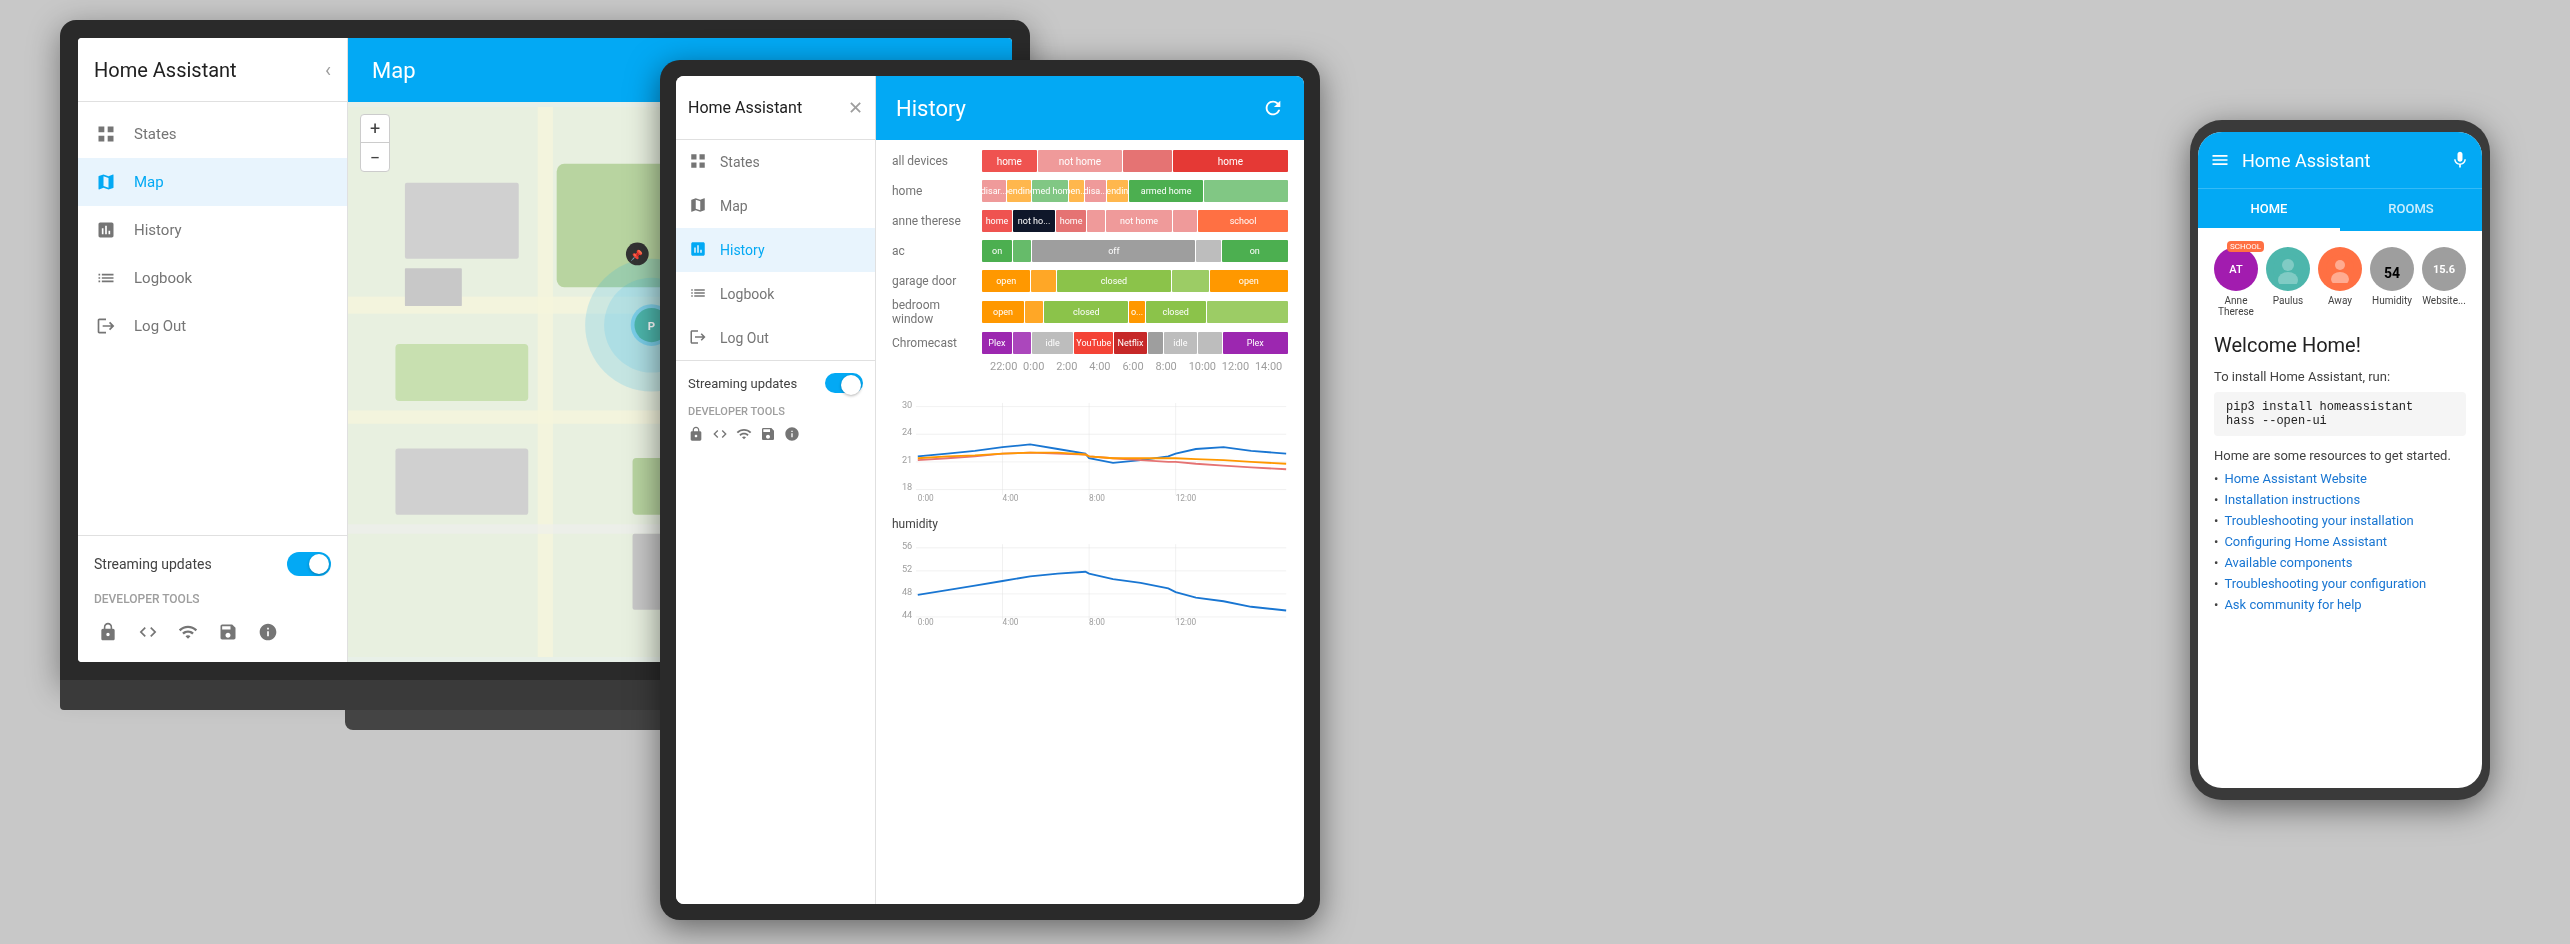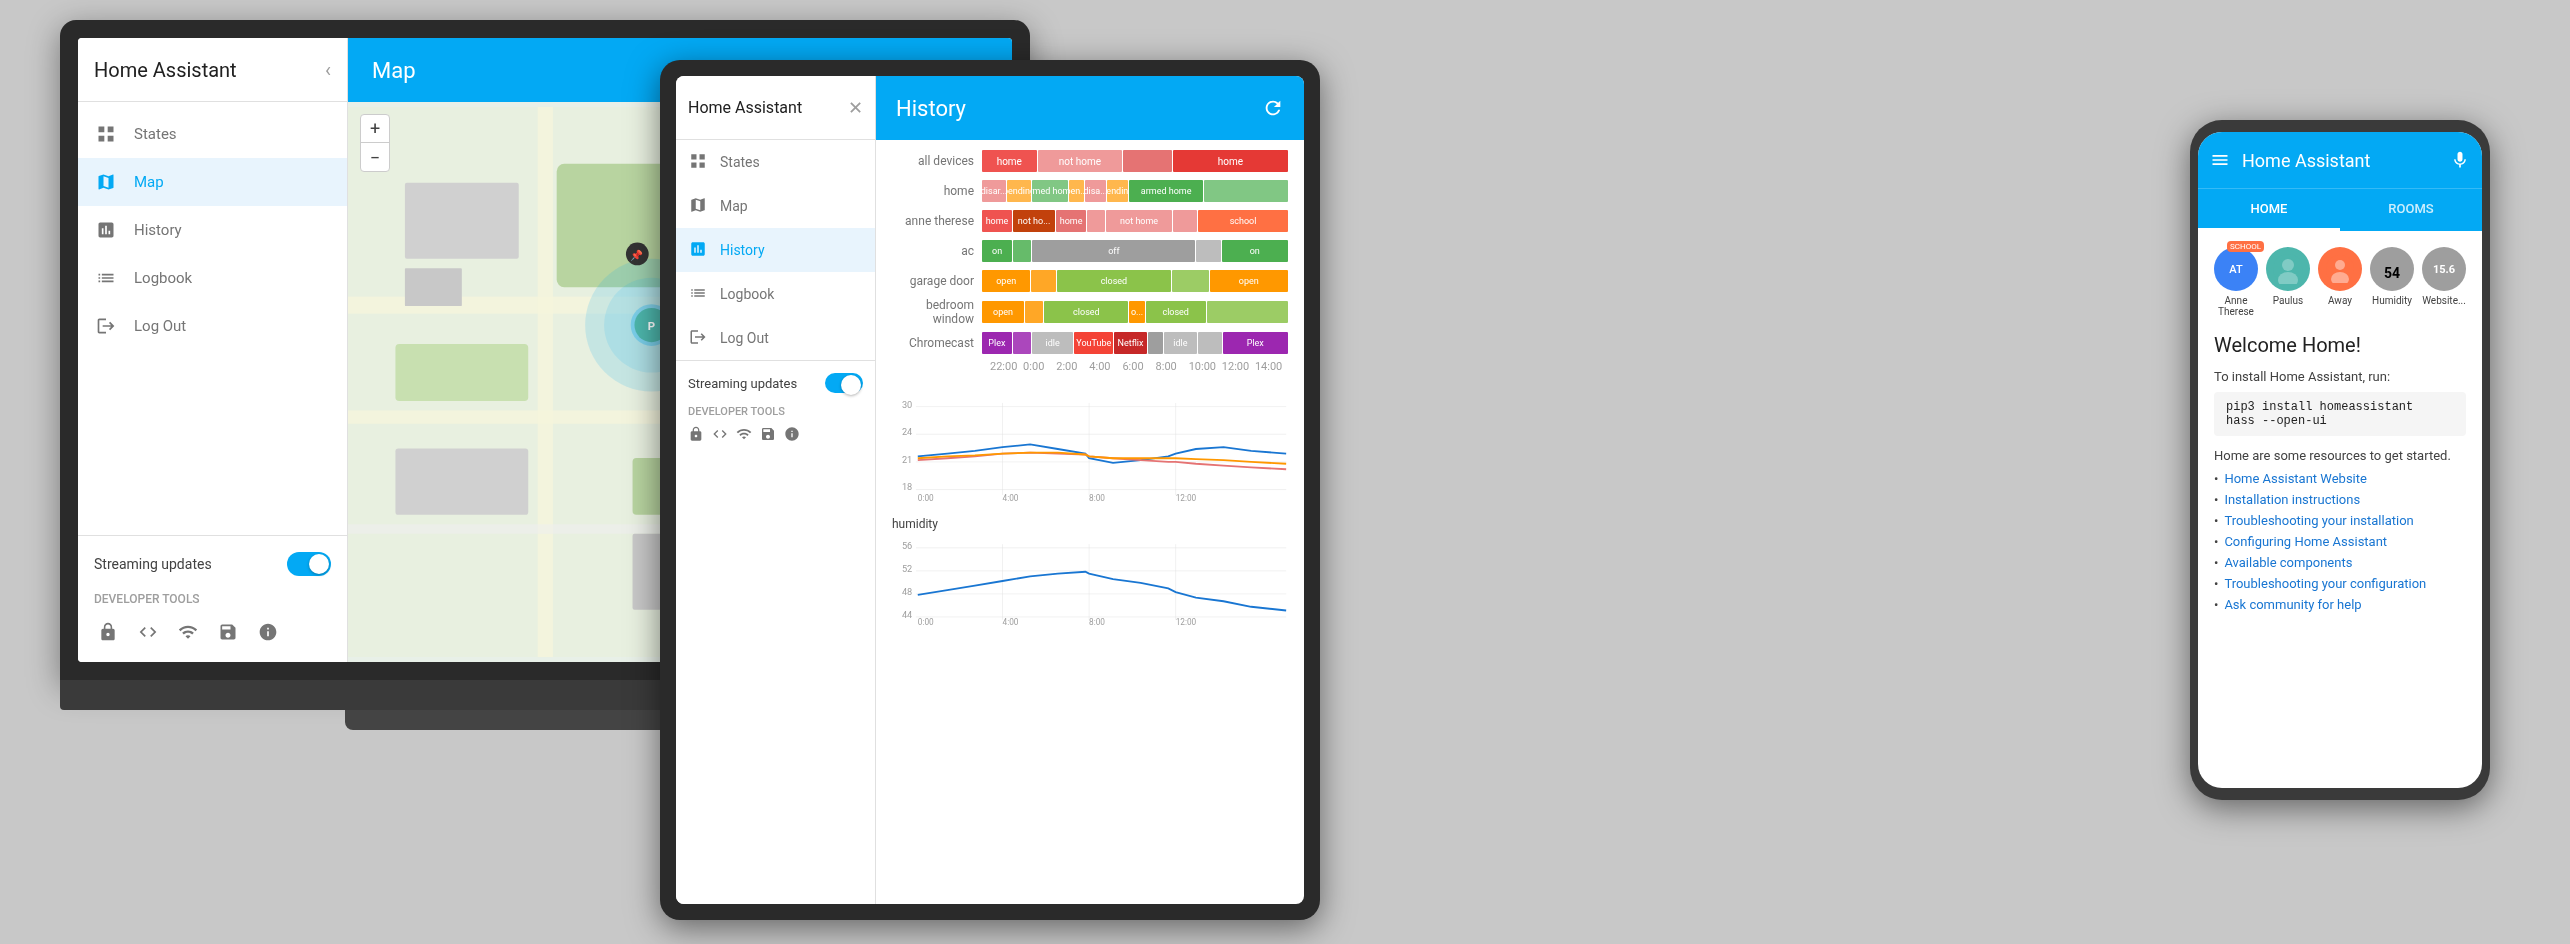--- a/index.html
+++ b/index.html
@@ -408,22 +408,22 @@
       display: flex;
       align-items: center;
       margin-bottom: 4px;
       min-height: 26px;
     }
     .timeline-label {
       width: 90px;
       min-width: 90px;
       font-size: 12px;
       color: #757575;
-      text-align: right;
-      padding-right: 8px;
+      text-align: left;
+      padding-right: 16px;
     }
     .timeline-bars {
       flex: 1;
       display: flex;
       height: 22px;
       gap: 1px;
     }
     .tbar {
       height: 100%;
       display: flex;
@@ -773,21 +773,21 @@
                 <div class="tbar" style="width:7%;background:#ffb74d;font-size:9px;">pending</div>
                 <div class="tbar" style="width:25%;background:#4caf50;font-size:9px;">armed home</div>
                 <div class="tbar" style="width:28%;background:#81c784;"></div>
               </div>
             </div>
 
             <div class="timeline-row">
               <div class="timeline-label">anne therese</div>
               <div class="timeline-bars">
                 <div class="tbar" style="width:10%;background:#ef5350;font-size:9px;">home</div>
-                <div class="tbar" style="width:14%;background:#c2410c;font-size:9px;">not ho...</div>
+                <div class="tbar" style="width:14%;background:#0f172a;font-size:9px;">not ho...</div>
                 <div class="tbar" style="width:10%;background:#e57373;font-size:9px;">home</div>
                 <div class="tbar" style="width:6%;background:#ef9a9a;"></div>
                 <div class="tbar" style="width:22%;background:#ef9a9a;font-size:9px;">not home</div>
                 <div class="tbar" style="width:8%;background:#ef9a9a;"></div>
                 <div class="tbar" style="width:30%;background:#ff7043;font-size:9px;">school</div>
               </div>
             </div>
 
             <div class="timeline-row">
               <div class="timeline-label">ac</div>
@@ -928,21 +928,21 @@
         <div class="phone-nav-btn active">HOME</div>
         <div class="phone-nav-btn">ROOMS</div>
       </div>
 
       <div class="phone-content">
 
         <div class="phone-avatars">
 
           <div class="avatar-item">
             <div style="position:relative;">
-              <div class="avatar-circle" style="background:#3b82f6;">AT</div>
+              <div class="avatar-circle" style="background:#a21caf;">AT</div>
               <div style="position:absolute;top:-6px;right:-6px;background:#ff7043;border-radius:4px;padding:1px 3px;font-size:8px;color:white;white-space:nowrap;">SCHOOL</div>
             </div>
             <span class="avatar-label">Anne<br>Therese</span>
           </div>
 
           <div class="avatar-item">
             <div class="avatar-circle" style="background:#4db6ac;">
               <svg width="30" height="30" viewBox="0 0 30 30">
                 <circle cx="15" cy="15" r="15" fill="#4db6ac"></circle>
                 <circle cx="15" cy="11" r="6" fill="#80cbc4"></circle>

